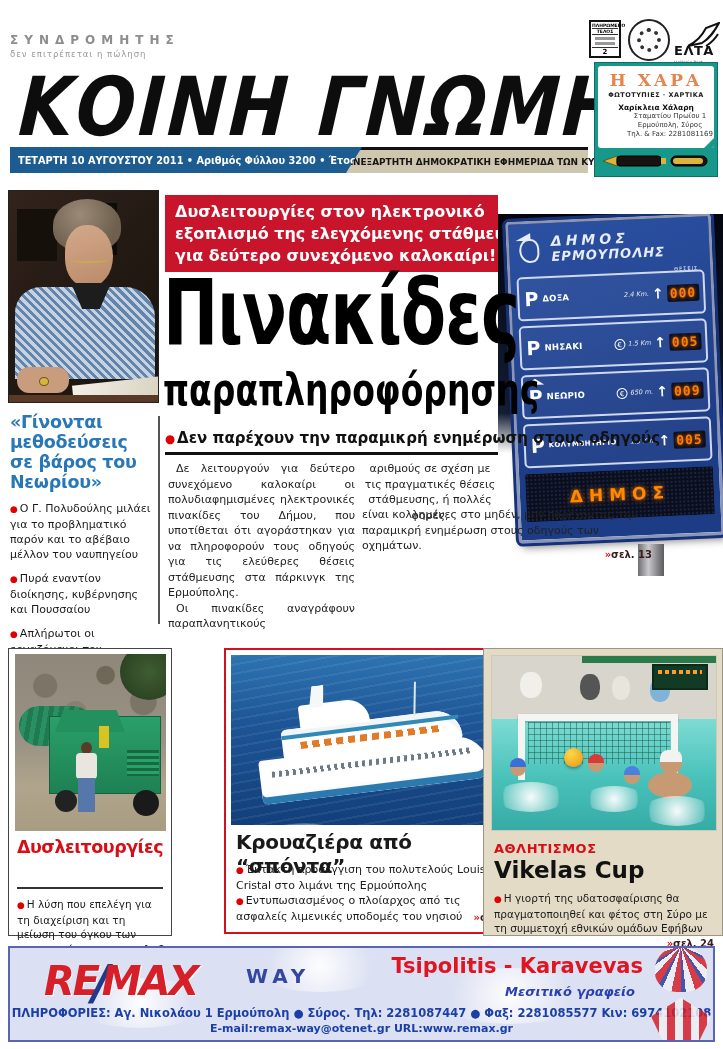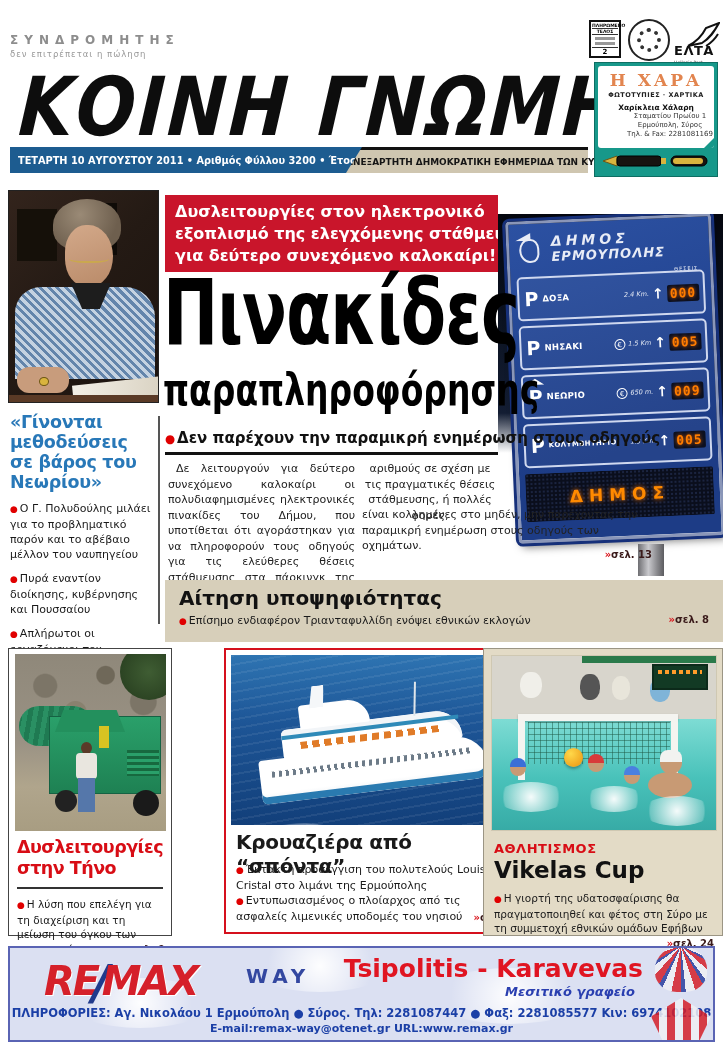--- a/index.html
+++ b/index.html
@@ -177,21 +177,21 @@
   .sports-b { position:absolute; left:10px; top:242px; width:220px; font-size:10.5px; color:#1a1a1a; line-height:14.5px; }
   .sports-b .pageref { float:right; margin-top:1px; }
 
   
   .remax { position:absolute; left:8px; top:946px; width:707px; height:96px; background:#dbe0f2; border:2px solid #5a64b4; overflow:hidden; }
   .cloud { position:absolute; border-radius:50%; background:radial-gradient(circle,rgba(255,255,255,.95),rgba(255,255,255,0) 70%); }
   .rx-logo { position:absolute; left:34px; top:6px; font-size:40px; font-weight:bold; font-style:italic; letter-spacing:-2px; white-space:nowrap; }
   .rx-re, .rx-max { color:#d5202a; text-shadow:1px 1px 0 #fff;margin-top:8px; }
   .rx-slash { color:#203a8c; font-size:48px; margin:0 -6px; vertical-align:-4px; }
   .rx-way { position:absolute; left:236px; top:16px; font-size:20px; font-weight:bold; color:#3347a0; letter-spacing:5px; }
-  .rx-agency { position:absolute; right:70px; top:6px; font-size:25px; font-weight:bold; color:#e01522; white-space:nowrap;text-align:center; }
+  .rx-agency { position:absolute; right:70px; top:6px; font-size:21px; font-weight:bold; color:#e01522; white-space:nowrap;text-align:center; }
   .rx-type { position:absolute; right:78px; top:36px; font-size:13px; font-weight:bold; font-style:italic; color:#2a3fb0; }
   .rx-info { position:absolute; left:0; top:58px; width:100%; text-align:center; font-size:11.5px; font-weight:bold; color:#1b3fa6; }
   .rx-mail { position:absolute; left:0; top:74px; width:100%; text-align:center; font-size:11px; font-weight:bold; color:#1b3fa6; }
   .balloon { position:absolute; right:0px; top:-2px; width:64px; height:100px; opacity:.85; }
   .balloon-top { position:absolute; left:6px; top:0; width:52px; height:46px; border-radius:50% 50% 42% 42%;
     background:repeating-conic-gradient(from 180deg at 50% 0%, #d5202a 0 12deg, #f0f0f4 12deg 24deg, #2a3f9e 24deg 30deg); }
   .balloon-chute { position:absolute; left:2px; top:52px; width:60px; height:46px; border-radius:50% 50% 0 0;
     background:repeating-linear-gradient(to right,#d5202a 0 8px,#f0f0f4 8px 16px); clip-path:polygon(0 40%,50% 0,100% 40%,78% 100%,22% 100%); }
 </style>
 </head>
@@ -340,46 +340,38 @@
   <div class="lead-rule"></div>
 
   <div class="bodytext col1">
     <p>Δε λειτουργούν για δεύτερο συνεχόμενο καλοκαίρι οι πολυδιαφημισμένες ηλεκτρονικές πινακίδες του Δήμου, που υποτίθεται ότι αγοράστηκαν για να πληροφορούν τους οδηγούς για τις ελεύθερες θέσεις στάθμευσης στα πάρκινγκ της Ερμούπολης.</p>
     <p>Οι πινακίδες αναγράφουν παραπλανητικούς</p>
   </div>
   <div class="bodytext col2a">αριθμούς σε σχέση με τις πραγματικές θέσεις στάθμευσης, ή πολλές φορές,</div>
   <div class="bodytext col2b">είναι κολλημένες στο μηδέν, μην παρέχοντας την παραμικρή ενημέρωση στους οδηγούς των οχημάτων.</div>
   <div class="pageref lead-ref"><span class="arr">»</span><span>σελ. 13</span></div>
 
-  <div class="candidacy">
-    <div class="cand-h">Αίτηση υποψηφιότητας</div>
-    <div class="cand-row">
-      <span class="txt"><span class="dot">●</span><span>Επίσημο ενδιαφέρον Τριανταφυλλίδη ενόψει εθνικών εκλογών</span></span>
-      <span class="pageref"><span class="arr">»</span><span>σελ. 8</span></span>
-    </div>
-  </div>
 
   <div class="compost">
     <div class="photo-compost">
       <div class="cp-rocks"></div>
       <div class="cp-tree"></div>
       <div class="cp-drum"></div>
       <div class="cp-body"></div>
       <div class="cp-hopper"></div>
       <div class="cp-yellow"></div>
       <div class="cp-grille"></div>
       <div class="cp-wheel1"></div>
       <div class="cp-wheel2"></div>
       <div class="cp-man-head"></div>
       <div class="cp-man-shirt"></div>
       <div class="cp-man-jeans"></div>
     </div>
     <div class="compost-h">
       <div>Δυσλειτουργίες</div>
-      <div>στην Τήνο</div>
     </div>
     <div class="compost-rule"></div>
     <div class="compost-b">
       <span class="dot">●</span><span>Η λύση που επελέγη για τη διαχείριση και τη μείωση του όγκου των απορριμμάτων</span>
       <span class="pageref"><span class="arr">»</span><span>σελ. 9</span></span>
     </div>
   </div>
 
   <div class="cruise">
     <div class="photo-cruise">

